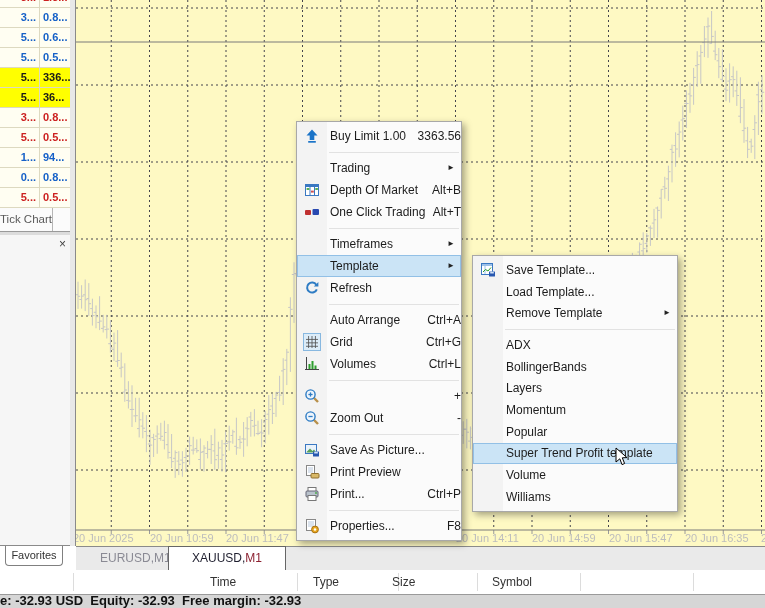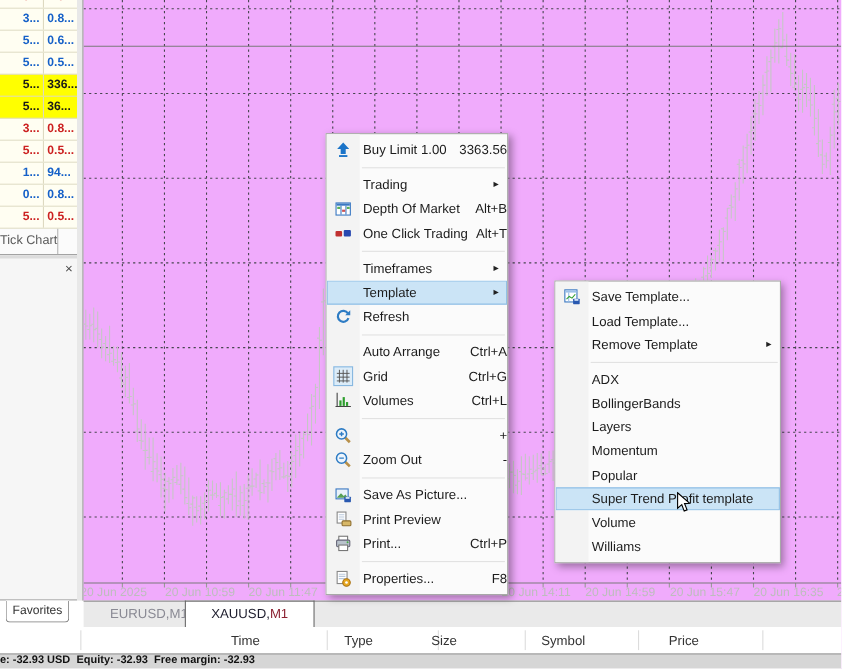--- a/index.html
+++ b/index.html
@@ -21,42 +21,42 @@
   .mw-sub{position:absolute;left:0;top:232px;width:70px;height:314px;background:#f6f6f6;border-top:3px solid #dcdcdc;box-sizing:border-box;}
   .mw-close{position:absolute;top:3px;right:4px;font-size:12px;color:#444;line-height:12px;cursor:default;}
   .left-bottom-line{position:absolute;left:0;top:545px;width:70px;height:1px;background:#8a8a8a;}
   .left-bottom-bg{position:absolute;left:0;top:546px;width:76px;height:48px;background:#ffffff;}
   .fav-tab{position:absolute;left:5px;top:546px;width:58px;height:20px;box-sizing:border-box;background:#fff;
            border:1px solid #808080;border-top:none;border-radius:0 0 4px 4px;
            font-size:11px;color:#333;text-align:center;line-height:18px;}
 
   
   .splitter{position:absolute;left:70px;top:0;width:6px;height:546px;background:#e8e8e8;border-right:1px solid #8a8a8a;box-sizing:border-box;}
-  .chart{position:absolute;left:76px;top:0;width:689px;height:546px;background:#f0abfc;}
+  .chart{position:absolute;left:76px;top:0;width:689px;height:546px;background:#fef9c3;}
 
   
   .chart-tabs{position:absolute;left:76px;top:546px;width:689px;height:24px;background:#eaeaea;border-top:1px solid #8a8a8a;box-sizing:border-box;}
   .tab-inactive{position:absolute;left:14px;top:0;height:23px;line-height:23px;font-size:12px;color:#8a8a94;padding:0 10px;}
   .tab-active{position:absolute;left:92px;top:-1px;height:25px;background:#fff;border:1px solid #666;border-bottom:none;
               box-sizing:border-box;line-height:23px;font-size:12px;color:#1e1e2e;padding:0 23px;}
   .tab-active .period{color:#8b2030;}
 
   
   .tb-header{position:absolute;left:0;top:570px;width:765px;height:24px;background:#fff;font-size:12px;color:#333;}
   .tb-cell{position:absolute;top:0;height:24px;line-height:24px;}
   .tb-sep{position:absolute;top:3px;width:1px;height:18px;background:#dcdcdc;}
   .status{position:absolute;left:0;top:594px;width:765px;height:14px;background:#d6d6d6;border-top:1px solid #9a9a9a;
-          box-sizing:border-box;font-size:10px;font-weight:bold;color:#111;line-height:12px;white-space:pre;overflow:hidden;}
+          box-sizing:border-box;font-size:13px;font-weight:bold;color:#111;line-height:12px;white-space:pre;overflow:hidden;}
 
   
   .menu{position:absolute;background:#fbfbfb;border:1px solid #a8a8a8;box-shadow:3px 3px 7px rgba(0,0,0,.35);
         padding:3px 0;box-sizing:border-box;}
   .menu .gutter-bg{position:absolute;left:0;top:0;bottom:0;width:30px;background:#f3f3f3;}
   #main-menu{left:296px;top:121px;width:166px;z-index:10;}
-  #sub-menu{left:504px;top:255px;width:206px;z-index:11;}
+  #sub-menu{left:472px;top:255px;width:206px;z-index:11;}
   .mi{position:relative;display:flex;align-items:center;height:22px;font-size:12px;color:#1c1c1c;z-index:1;}
   #sub-menu .mi{height:21.7px;}
   .mi .gut{width:30px;flex:none;display:flex;justify-content:center;align-items:center;}
   .mi .lbl{flex:1;padding-left:3px;white-space:nowrap;overflow:hidden;}
   .mi .sc{margin-left:auto;padding-right:0;white-space:nowrap;}
   .mi .arrow{position:absolute;right:6px;top:50%;transform:translateY(-54%);font-size:8px;color:#222;}
   .mi.hl{background:#cbe4f6;box-shadow:inset 0 0 0 1px #92c0e6;}
   .msep{height:1px;background:#e2e2e2;margin:4.5px 2px 4.5px 32px;position:relative;z-index:1;}
   .iconbox{border:1px solid #88b8e0;background:#dcecf8;width:18px;height:18px;display:flex;align-items:center;justify-content:center;box-sizing:border-box;}
   .icon{display:flex;align-items:center;justify-content:center;}
@@ -768,21 +768,20 @@
       <div class="tb-sep" style="left: 73px;"></div>
       <div class="tb-sep" style="left: 297px;"></div>
       <div class="tb-sep" style="left: 398px;"></div>
       <div class="tb-sep" style="left: 477px;"></div>
       <div class="tb-sep" style="left: 580px;"></div>
       <div class="tb-sep" style="left: 693px;"></div>
       <div class="tb-cell" style="left: 210px; width: 80px;">Time</div>
       <div class="tb-cell" style="left: 313px; width: 80px;">Type</div>
       <div class="tb-cell" style="left: 392px; width: 80px;">Size</div>
       <div class="tb-cell" style="left: 492px; width: 80px;">Symbol</div>
-      <div class="tb-cell" style="left: 608px; width: 80px;">Price</div>
     </div>
 
   <div class="status">e: -32.93 USD  Equity: -32.93  Free margin: -32.93</div>
 
   <div class="menu" id="main-menu">
       <div class="gutter-bg"></div>
       <div class="mi">
         <span class="gut">
           <span class="icon">
             <svg width="16" height="16" viewBox="0 0 16 16">

